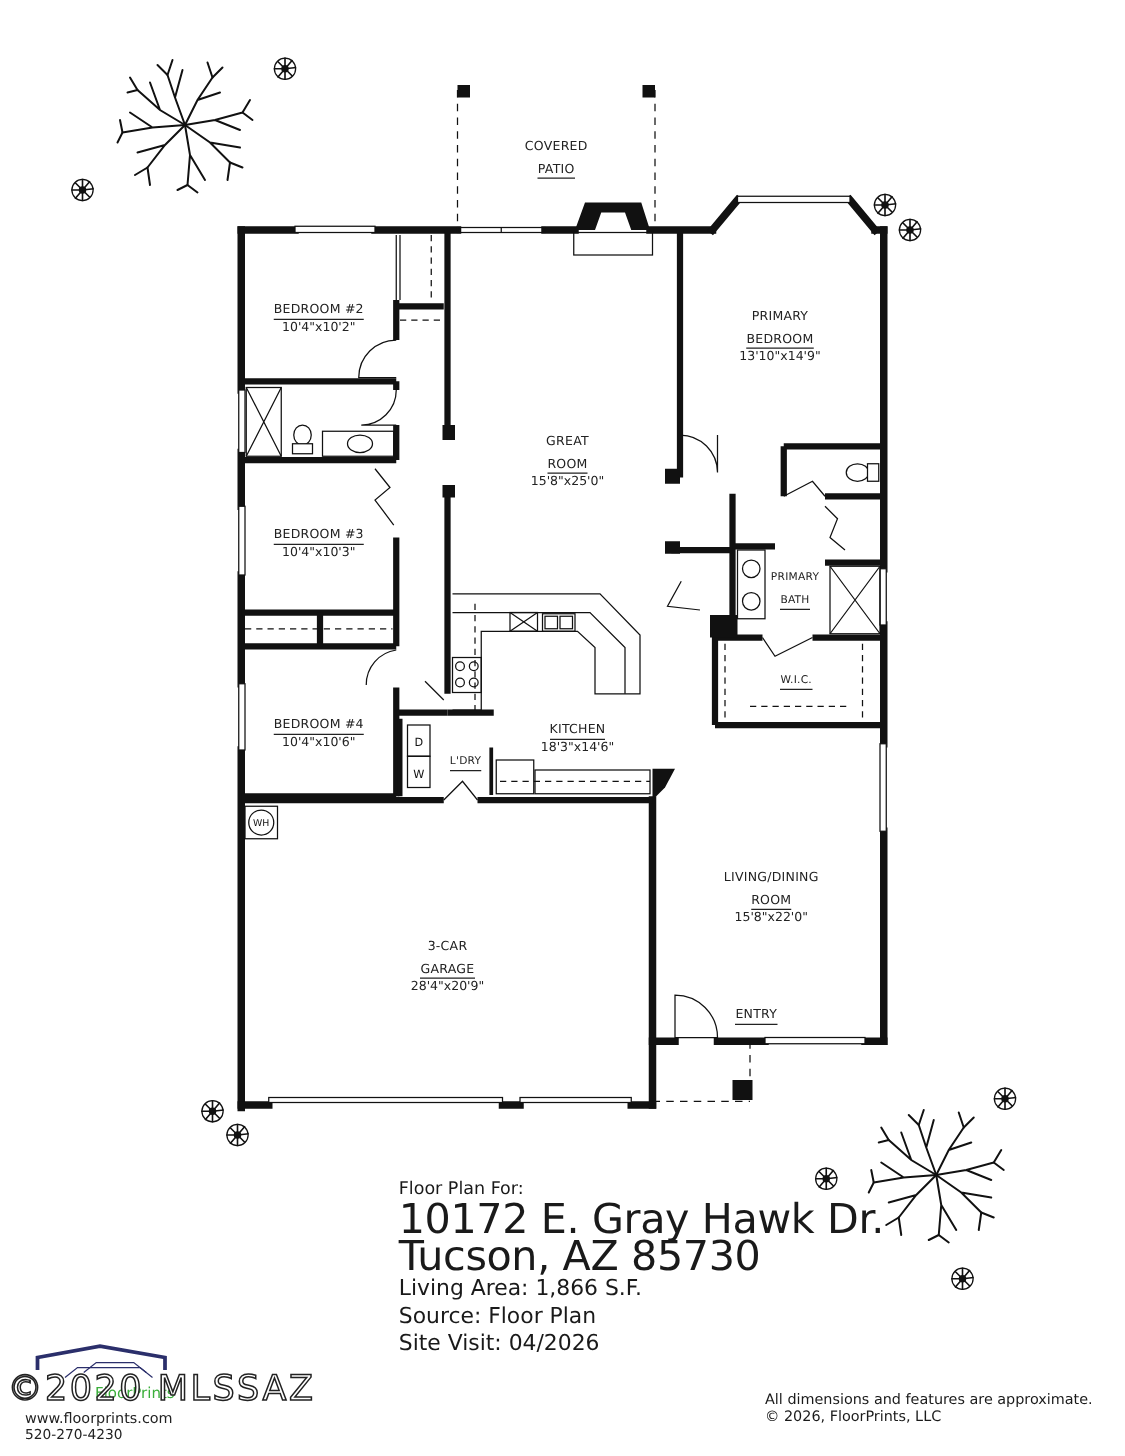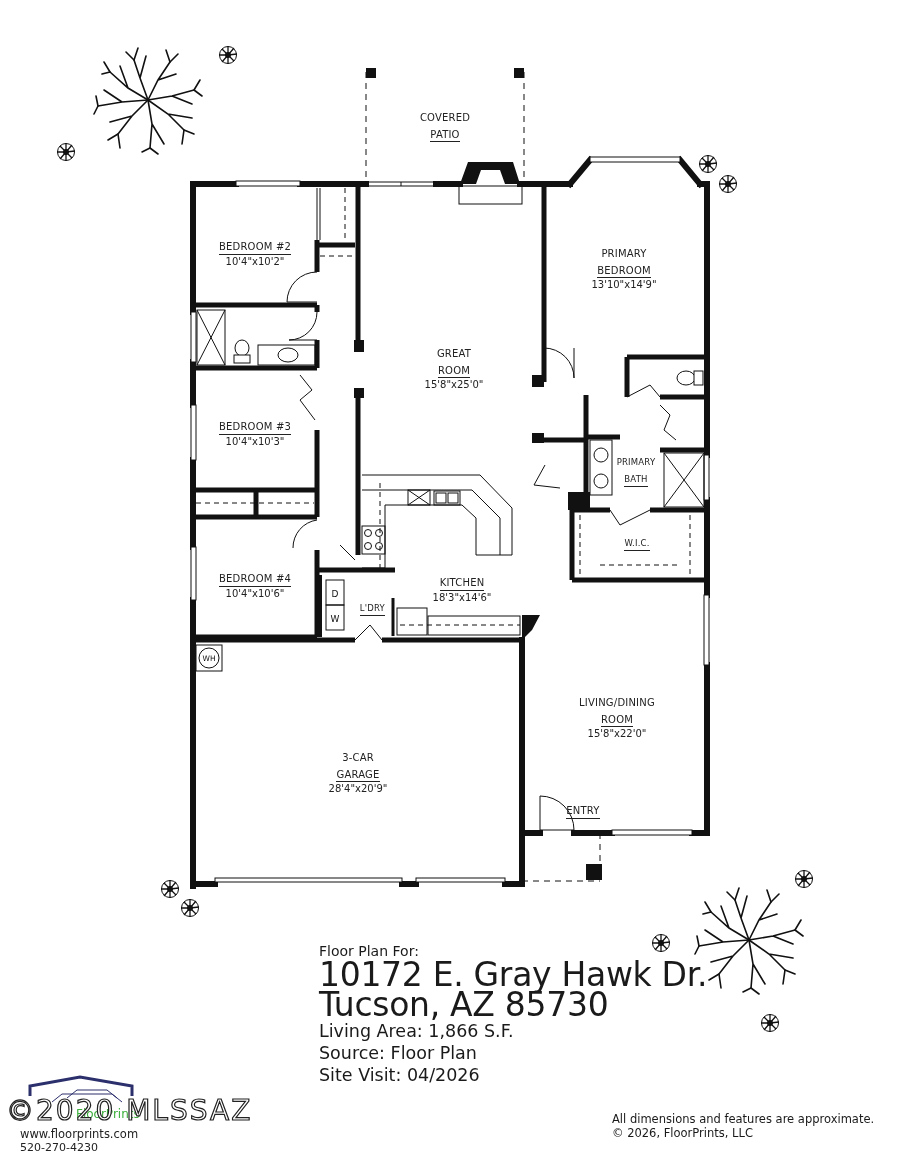--- a/index.html
+++ b/index.html
@@ -322,21 +322,21 @@
 <div class="lbl" style="left:308px;top:752px;width:100px;">
   <span class="nm1">3-CAR</span>
   <span class="nm">GARAGE</span>
   <span class="dim">28'4"x20'9"</span>
 </div>
 <div class="lbl" style="left:562px;top:697px;width:110px;">
   <span class="nm1">LIVING/DINING</span>
   <span class="nm">ROOM</span>
   <span class="dim">15'8"x22'0"</span>
 </div>
-<div class="lbl" style="left:558px;top:800px;width:50px;">
+<div class="lbl" style="left:580px;top:800px;width:50px;">
   <span class="nm">ENTRY</span>
 </div>
 
 <div class="info">
   <div class="intro">Floor Plan For:</div>
   <div class="addr">10172 E. Gray Hawk Dr.</div>
   <div class="addr">Tucson, AZ 85730</div>
   <div class="meta">Living Area:  1,866 S.F.</div>
   <div class="meta">Source:  Floor Plan</div>
   <div class="meta">Site Visit:  04/2026</div>

